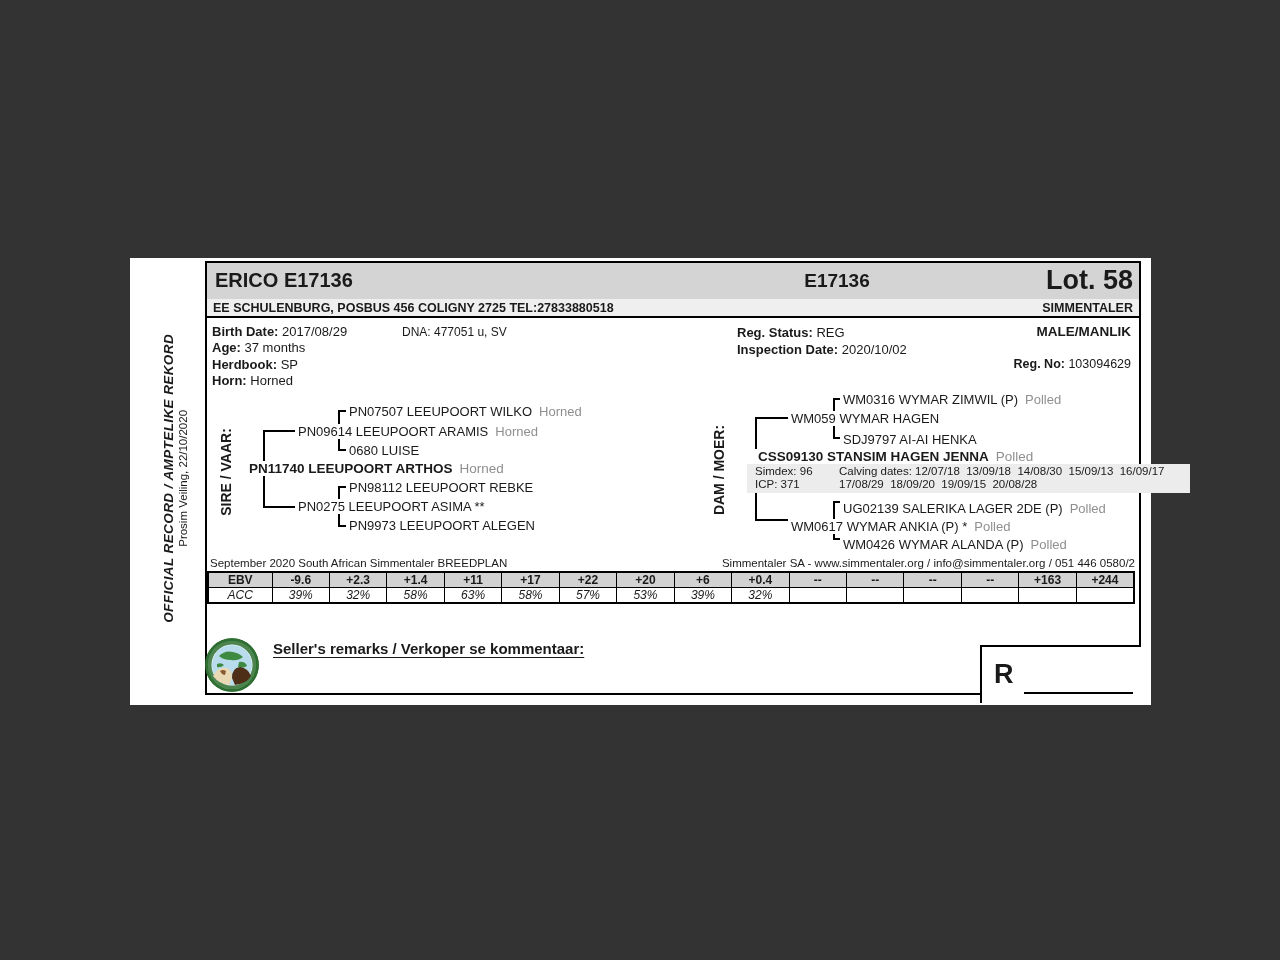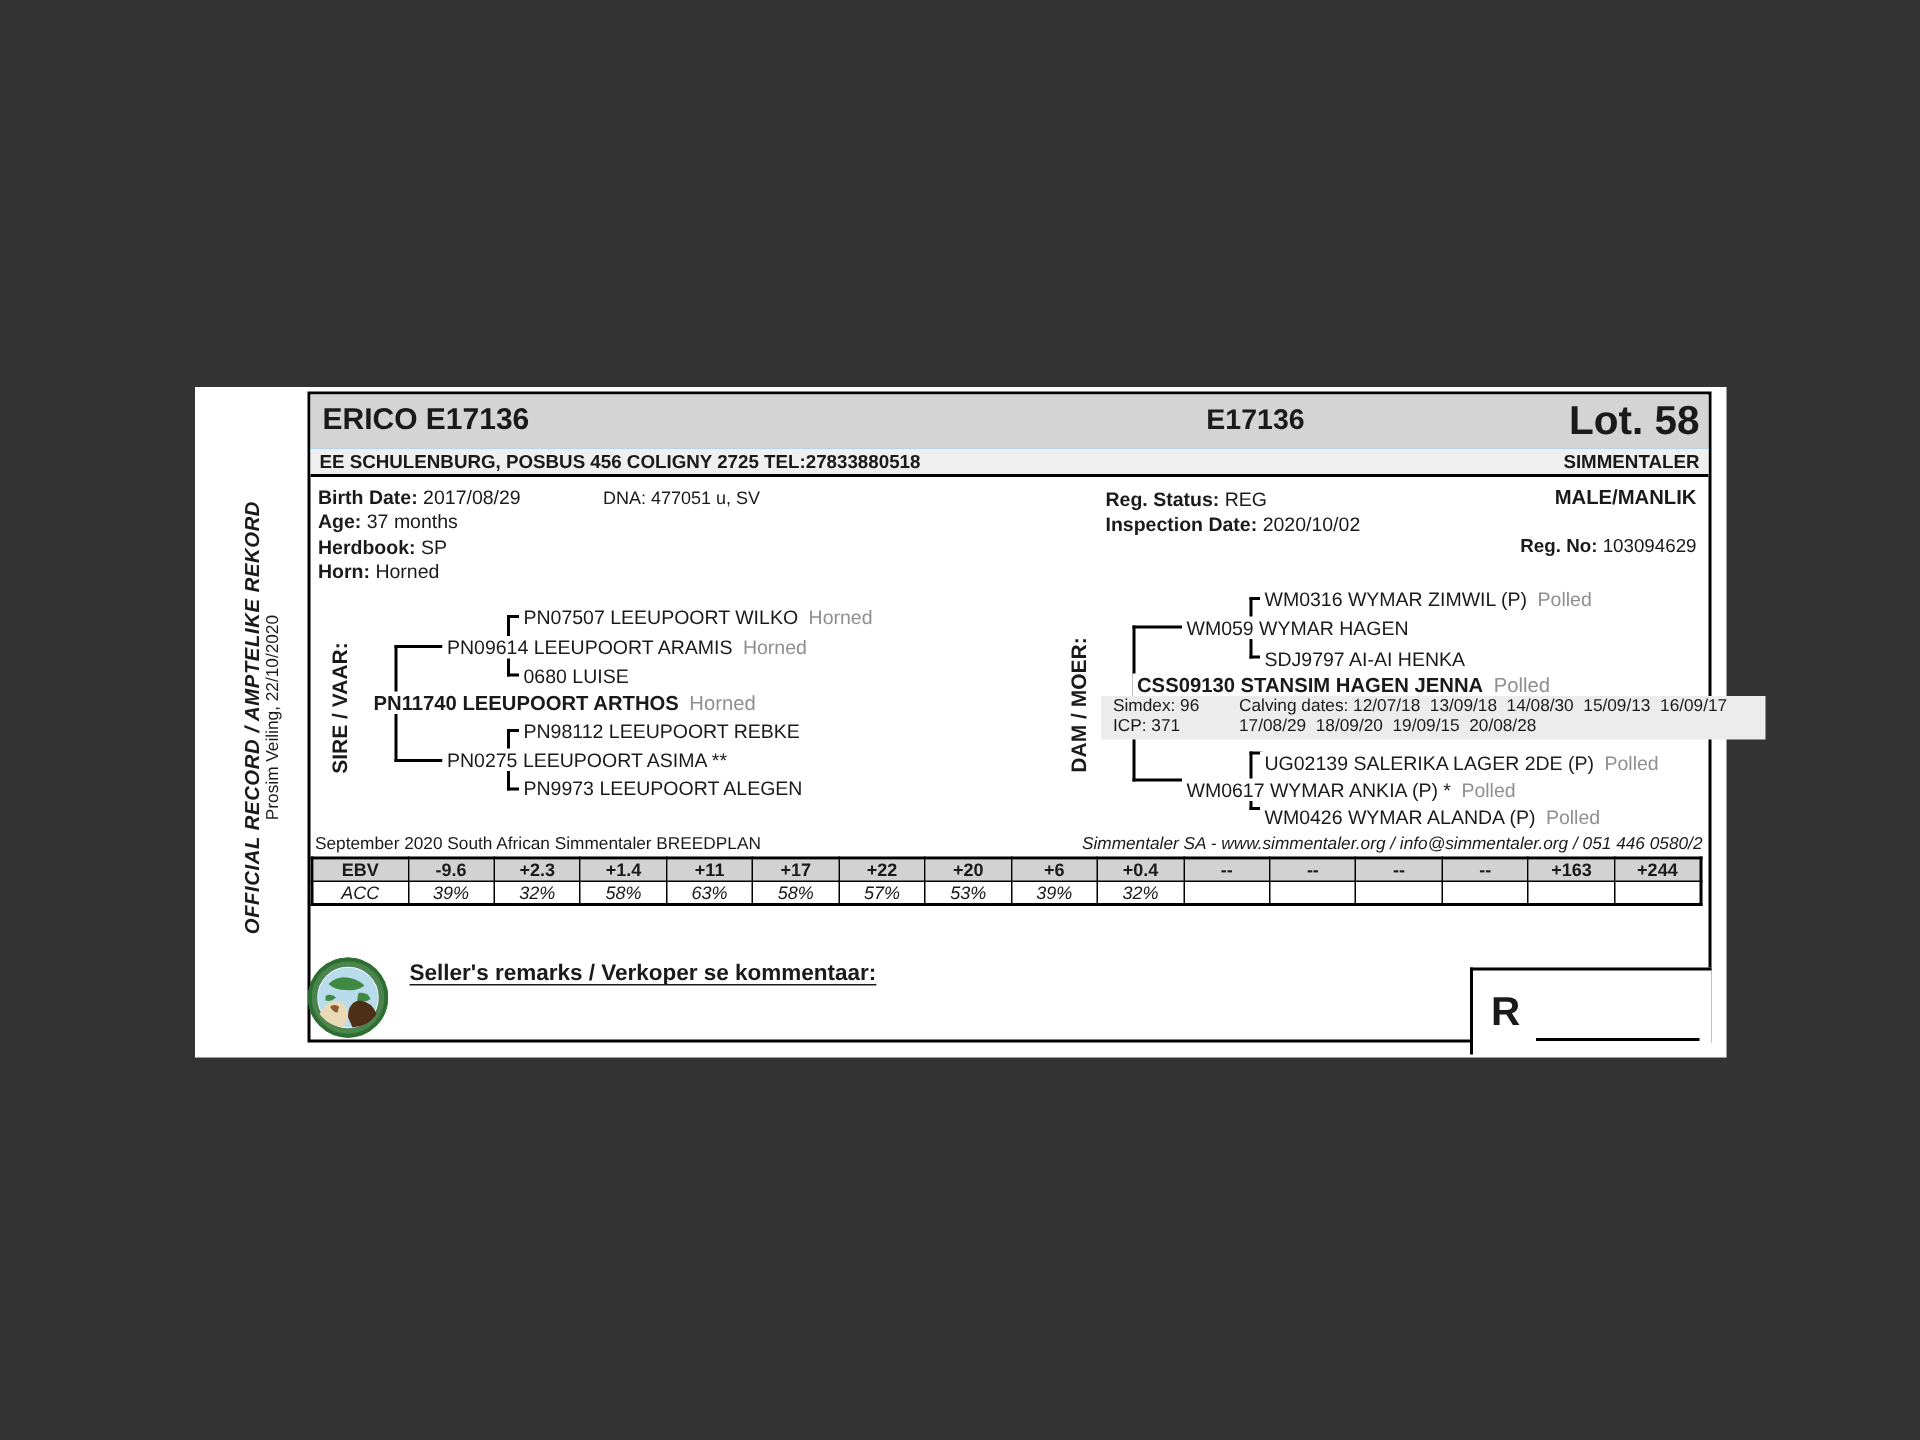--- a/index.html
+++ b/index.html
@@ -11,21 +11,21 @@
   .side-note{position:absolute;left:-105px;top:206px;width:300px;text-align:center;
              transform:rotate(-90deg);line-height:1.15;}
   .side-note .l1{font-weight:bold;font-style:italic;font-size:13.5px;letter-spacing:.4px;}
   .side-note .l2{font-size:11.5px;}
 
   
   .main-box{position:absolute;left:75px;top:3px;width:936px;height:434px;
             border:2px solid #000;box-sizing:border-box;}
 
   .title-bar{position:absolute;left:0;top:0;right:0;height:36px;background:#d4d4d4;
-             border-bottom:2px solid #0ea5e9;}
+             border-bottom:2px solid #a21caf;}
   .title-name{position:absolute;left:8px;top:6px;font-size:20px;font-weight:bold;}
   .title-id{position:absolute;left:560px;top:7px;width:140px;text-align:center;font-size:19px;font-weight:bold;}
   .title-lot{position:absolute;right:6px;top:2px;font-size:27px;font-weight:bold;}
 
   .owner-bar{position:absolute;left:0;top:36px;right:0;height:17px;background:#efefef;
              border-bottom:2px solid #000;}
   .owner-text{position:absolute;left:6px;top:2px;font-size:12.5px;font-weight:bold;}
   .owner-breed{position:absolute;right:6px;top:2px;font-size:12.5px;font-weight:bold;}
 
   .lbl{font-weight:bold;}
@@ -37,28 +37,28 @@
 
   
   .ped-rot{position:absolute;width:110px;height:16px;text-align:center;transform:rotate(-90deg);
            font-size:14px;font-weight:bold;white-space:nowrap;}
   .ped-name{position:absolute;font-size:13px;white-space:nowrap;background:#fff;padding:0 3px;z-index:2;}
   .ped-name .tag{color:#8f8f8f;margin-left:7px;}
   .ped-subject{font-weight:bold;font-size:13.5px;}
   .vline{position:absolute;width:2px;background:#000;z-index:1;}
   .hline{position:absolute;height:2px;background:#000;z-index:1;}
 
-  .stats-box{position:absolute;left:527px;top:201px;width:406px;height:29px;background:#ececec;z-index:3;padding-left:37px;}
+  .stats-box{position:absolute;left:540px;top:201px;width:406px;height:29px;background:#ececec;z-index:3;padding-left:37px;}
   .stats-box .s1{position:absolute;left:8px;top:1px;font-size:11.5px;}
   .stats-box .s2{position:absolute;left:8px;top:14px;font-size:11.5px;}
   .stats-box .c1{position:absolute;left:92px;top:1px;font-size:11.5px;white-space:pre;}
   .stats-box .c2{position:absolute;left:92px;top:14px;font-size:11.5px;white-space:pre;}
 
   .bp-caption-left{position:absolute;left:3px;top:294px;font-size:11.5px;}
-  .bp-caption-right{position:absolute;right:4px;top:294px;font-size:11.5px;font-style:italic;text-align:right;}
+  .bp-caption-right{position:absolute;right:4px;top:294px;font-size:11.5px;text-align:right;}
 
   table.ebv{position:absolute;left:0;top:308px;width:928px;border-collapse:collapse;
             table-layout:fixed;font-size:12px;z-index:2;background:#fff;}
   table.ebv col.c0{width:64px;}
   table.ebv th,table.ebv td{border:1px solid #000;height:14px;text-align:center;padding:0;overflow:hidden;}
   table.ebv{border:2px solid #000;}
   tr.hdr{background:#f2f2f2;font-weight:bold;}
   tr.ebv-row{background:#d2d2d2;font-weight:bold;}
   tr.acc-row{font-style:italic;}
   tr.breed-row{font-weight:normal;}

